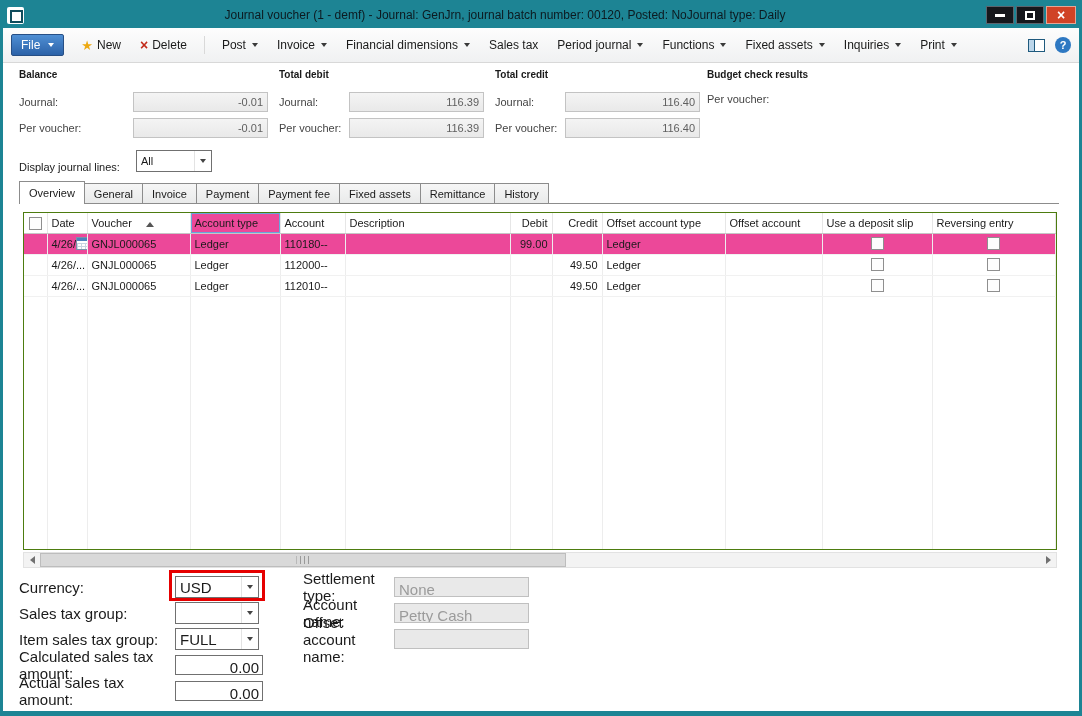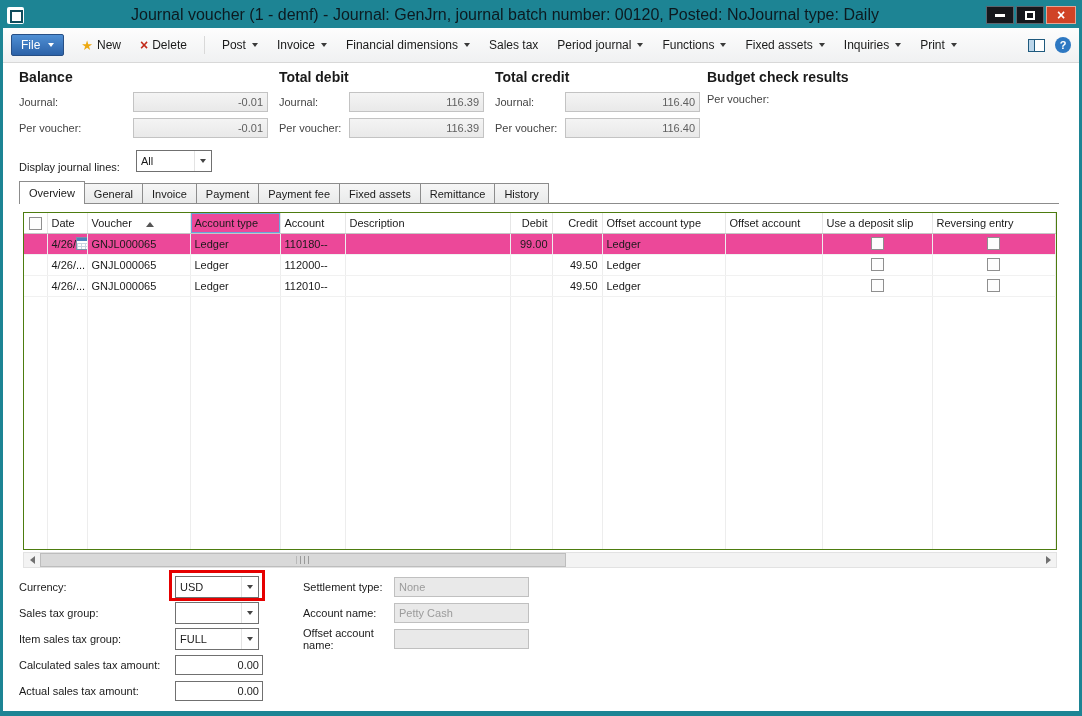--- a/index.html
+++ b/index.html
@@ -7,21 +7,21 @@
   body { font-family: "Liberation Sans","DejaVu Sans",sans-serif; font-size:11px; color:#1a1a1a; }
 
   .window { width:1082px; height:716px; background:#fff;
             border:3px solid #1d8494; border-top-width:2px; border-bottom-width:5px;
             display:flex; flex-direction:column; overflow:hidden; }
 
   
   .titlebar { height:26px; background:#1d8494; display:flex; align-items:center; flex:none; padding:0 3px 0 4px; }
   .app-icon { width:17px; height:17px; background:#fff; border-radius:2px; position:relative; flex:none; }
   .app-icon::after { content:""; position:absolute; left:3px; top:3px; width:9px; height:9px; border:2px solid #0f4c5c; }
-  .title-text { flex:1; text-align:center; font-size:16px; color:#0c1a20; white-space:nowrap; overflow:hidden; }
+  .title-text { flex:1; text-align:center; font-size:12px; color:#0c1a20; white-space:nowrap; overflow:hidden; }
   .win-controls { display:flex; gap:2px; flex:none; }
   .win-btn { width:28px; height:18px; display:flex; align-items:center; justify-content:center;
              background:#15171c; border:1px solid #5b646e; cursor:default; }
   .win-btn .min-glyph { width:10px; height:3px; background:#fff; }
   .win-btn .max-glyph { width:10px; height:9px; border:2px solid #fff; }
   .win-btn.close { width:30px; background:#d04326; border-color:#e6a696; color:#fff; font-weight:bold; font-size:14px; line-height:1; }
 
   
   .toolbar { height:35px; flex:none; background:linear-gradient(#fdfdfd,#f0f1f2); border-bottom:1px solid #d8d8d8;
              display:flex; align-items:center; padding:16px 8px; gap:15px; font-size:12px; }
@@ -36,21 +36,21 @@
   .tb-sep { width:1px; height:18px; background:#d9d9d9; }
   .tb-right { margin-left:auto; display:flex; align-items:center; gap:10px; }
   .pane-icon { width:17px; height:13px; border:1px solid #1f5a7e; background:#fff; position:relative; }
   .pane-icon::after { content:""; position:absolute; left:0; top:0; bottom:0; width:5px; background:#bcd6ea; border-right:1px solid #1f5a7e; }
   .help-icon { width:16px; height:16px; border-radius:50%; background:#2e78c2; color:#fff; font-size:11px; font-weight:bold;
                display:flex; align-items:center; justify-content:center; }
 
   
   .balance { height:84px; flex:none; position:relative; }
   .bal-col { position:absolute; top:6px; }
-  .bal-header { font-weight:bold; font-size:14px; height:20px; }
+  .bal-header { font-weight:bold; font-size:10px; height:20px; }
   .bal-row { display:flex; align-items:center; height:26px; }
   .bal-label { color:#444; }
   .c1 .bal-label { width:114px; }
   .c2 .bal-label, .c3 .bal-label { width:70px; }
   .bal-field { width:135px; height:20px; background:linear-gradient(#f4f4f4,#e9e9e9); border:1px solid #c3c3c3;
                color:#5f5f5f; text-align:right; padding:3px 4px 0 0; }
 
   
   .display-row { height:28px; flex:none; display:flex; align-items:center; padding-left:16px; }
   .display-row .dl-label { width:117px;margin-top:12px; }
@@ -91,21 +91,21 @@
   .hscroll { margin:2px 22px 0 20px; height:16px; flex:none; display:flex; background:#f3f3f3; border:1px solid #e2e2e2; }
   .sb-arrow { width:16px; display:flex; align-items:center; justify-content:center; background:#f3f3f3; flex:none; }
   .tri-left { width:0;height:0;border-top:4px solid transparent;border-bottom:4px solid transparent;border-right:5px solid #707070; }
   .tri-right { width:0;height:0;border-top:4px solid transparent;border-bottom:4px solid transparent;border-left:5px solid #707070; }
   .sb-thumb { width:51%; background:#d9d9d9; border:1px solid #bdbdbd; position:relative; }
   .sb-grip { position:absolute; left:50%; top:50%; transform:translate(-50%,-50%); width:13px; height:8px;
              background:repeating-linear-gradient(90deg,#9a9a9a 0 1px,transparent 1px 4px); }
   .sb-track { flex:1; }
 
   
-  .details { flex:1; position:relative; font-size:11px; }
+  .details { flex:1; position:relative; font-size:15px; }
   .det-col { position:absolute; top:6px; }
   .det-col.p1 { left:16px; }
   .det-col.p2 { left:300px; }
   .det-col.p3 { left:558px; }
   .det-row { display:flex; align-items:center; height:26px; }
   .p1 .det-label { width:156px; }
   .p2 .det-label { width:91px; }
   .p3 .det-label { width:126px; }
   .w84 { width:84px; }
   .w88 { width:88px; height:20px; background:#fff; border:1px solid #707070; text-align:right; padding:3px 3px 0 0; }

